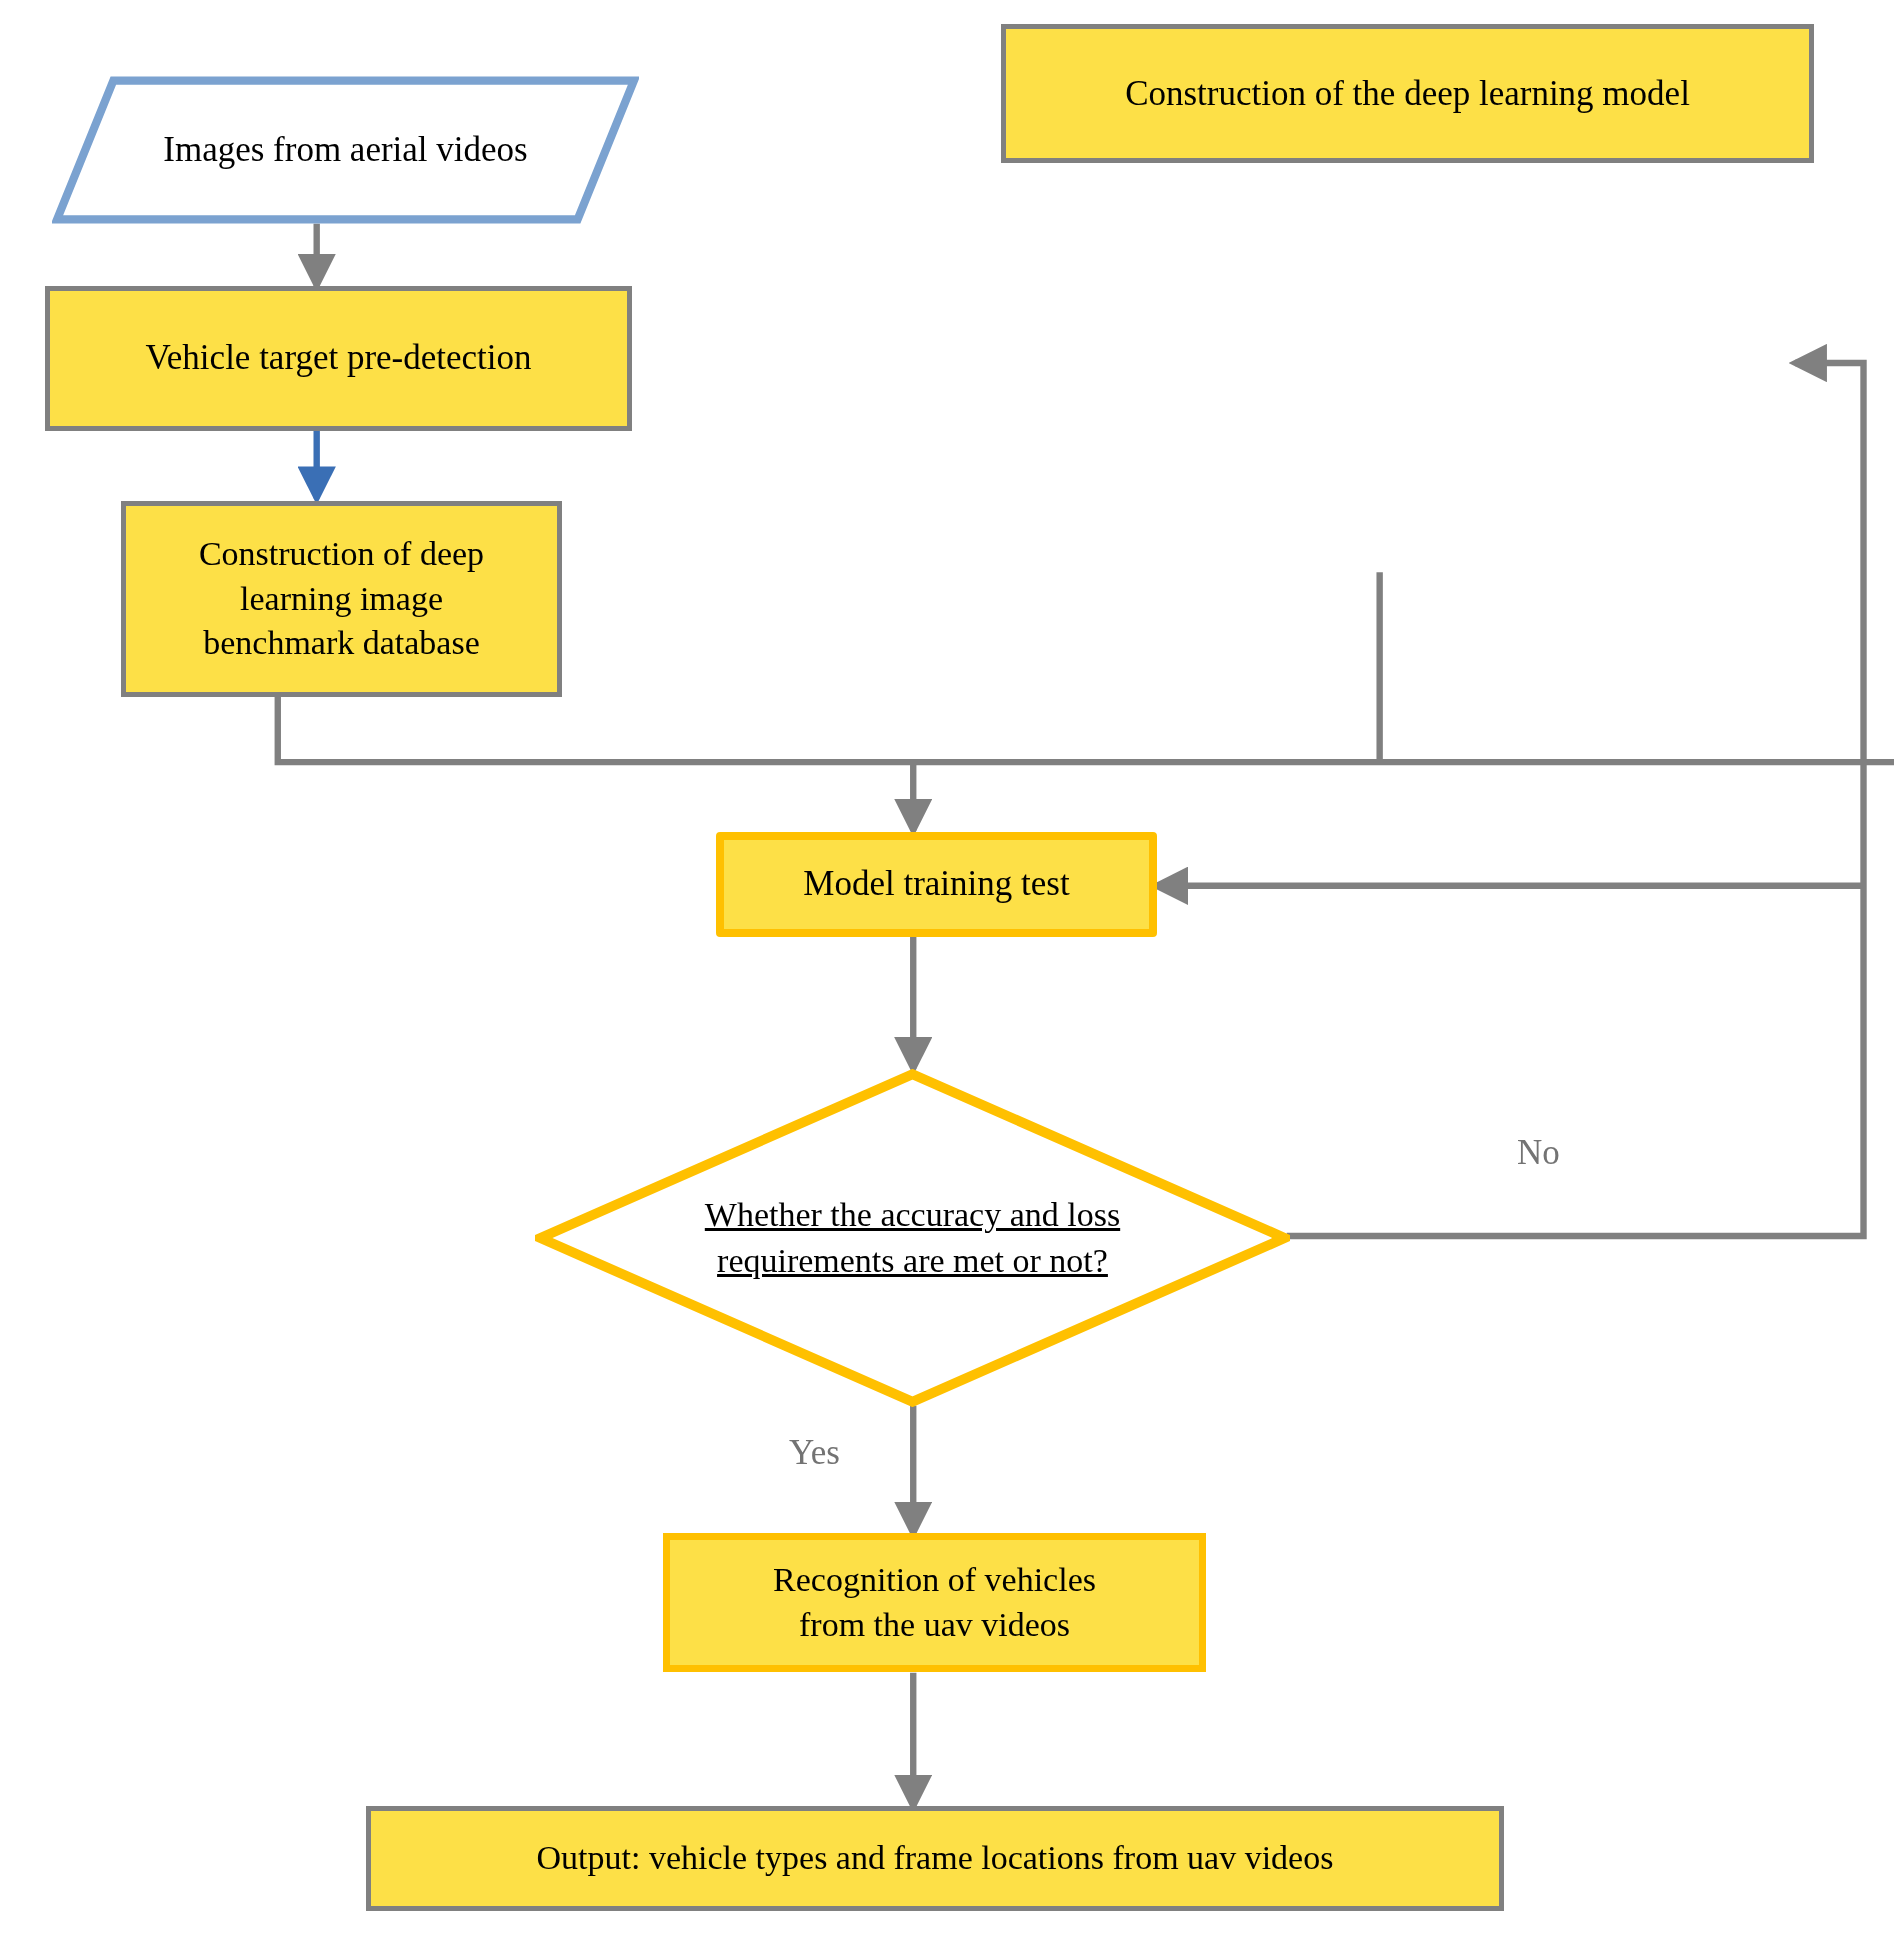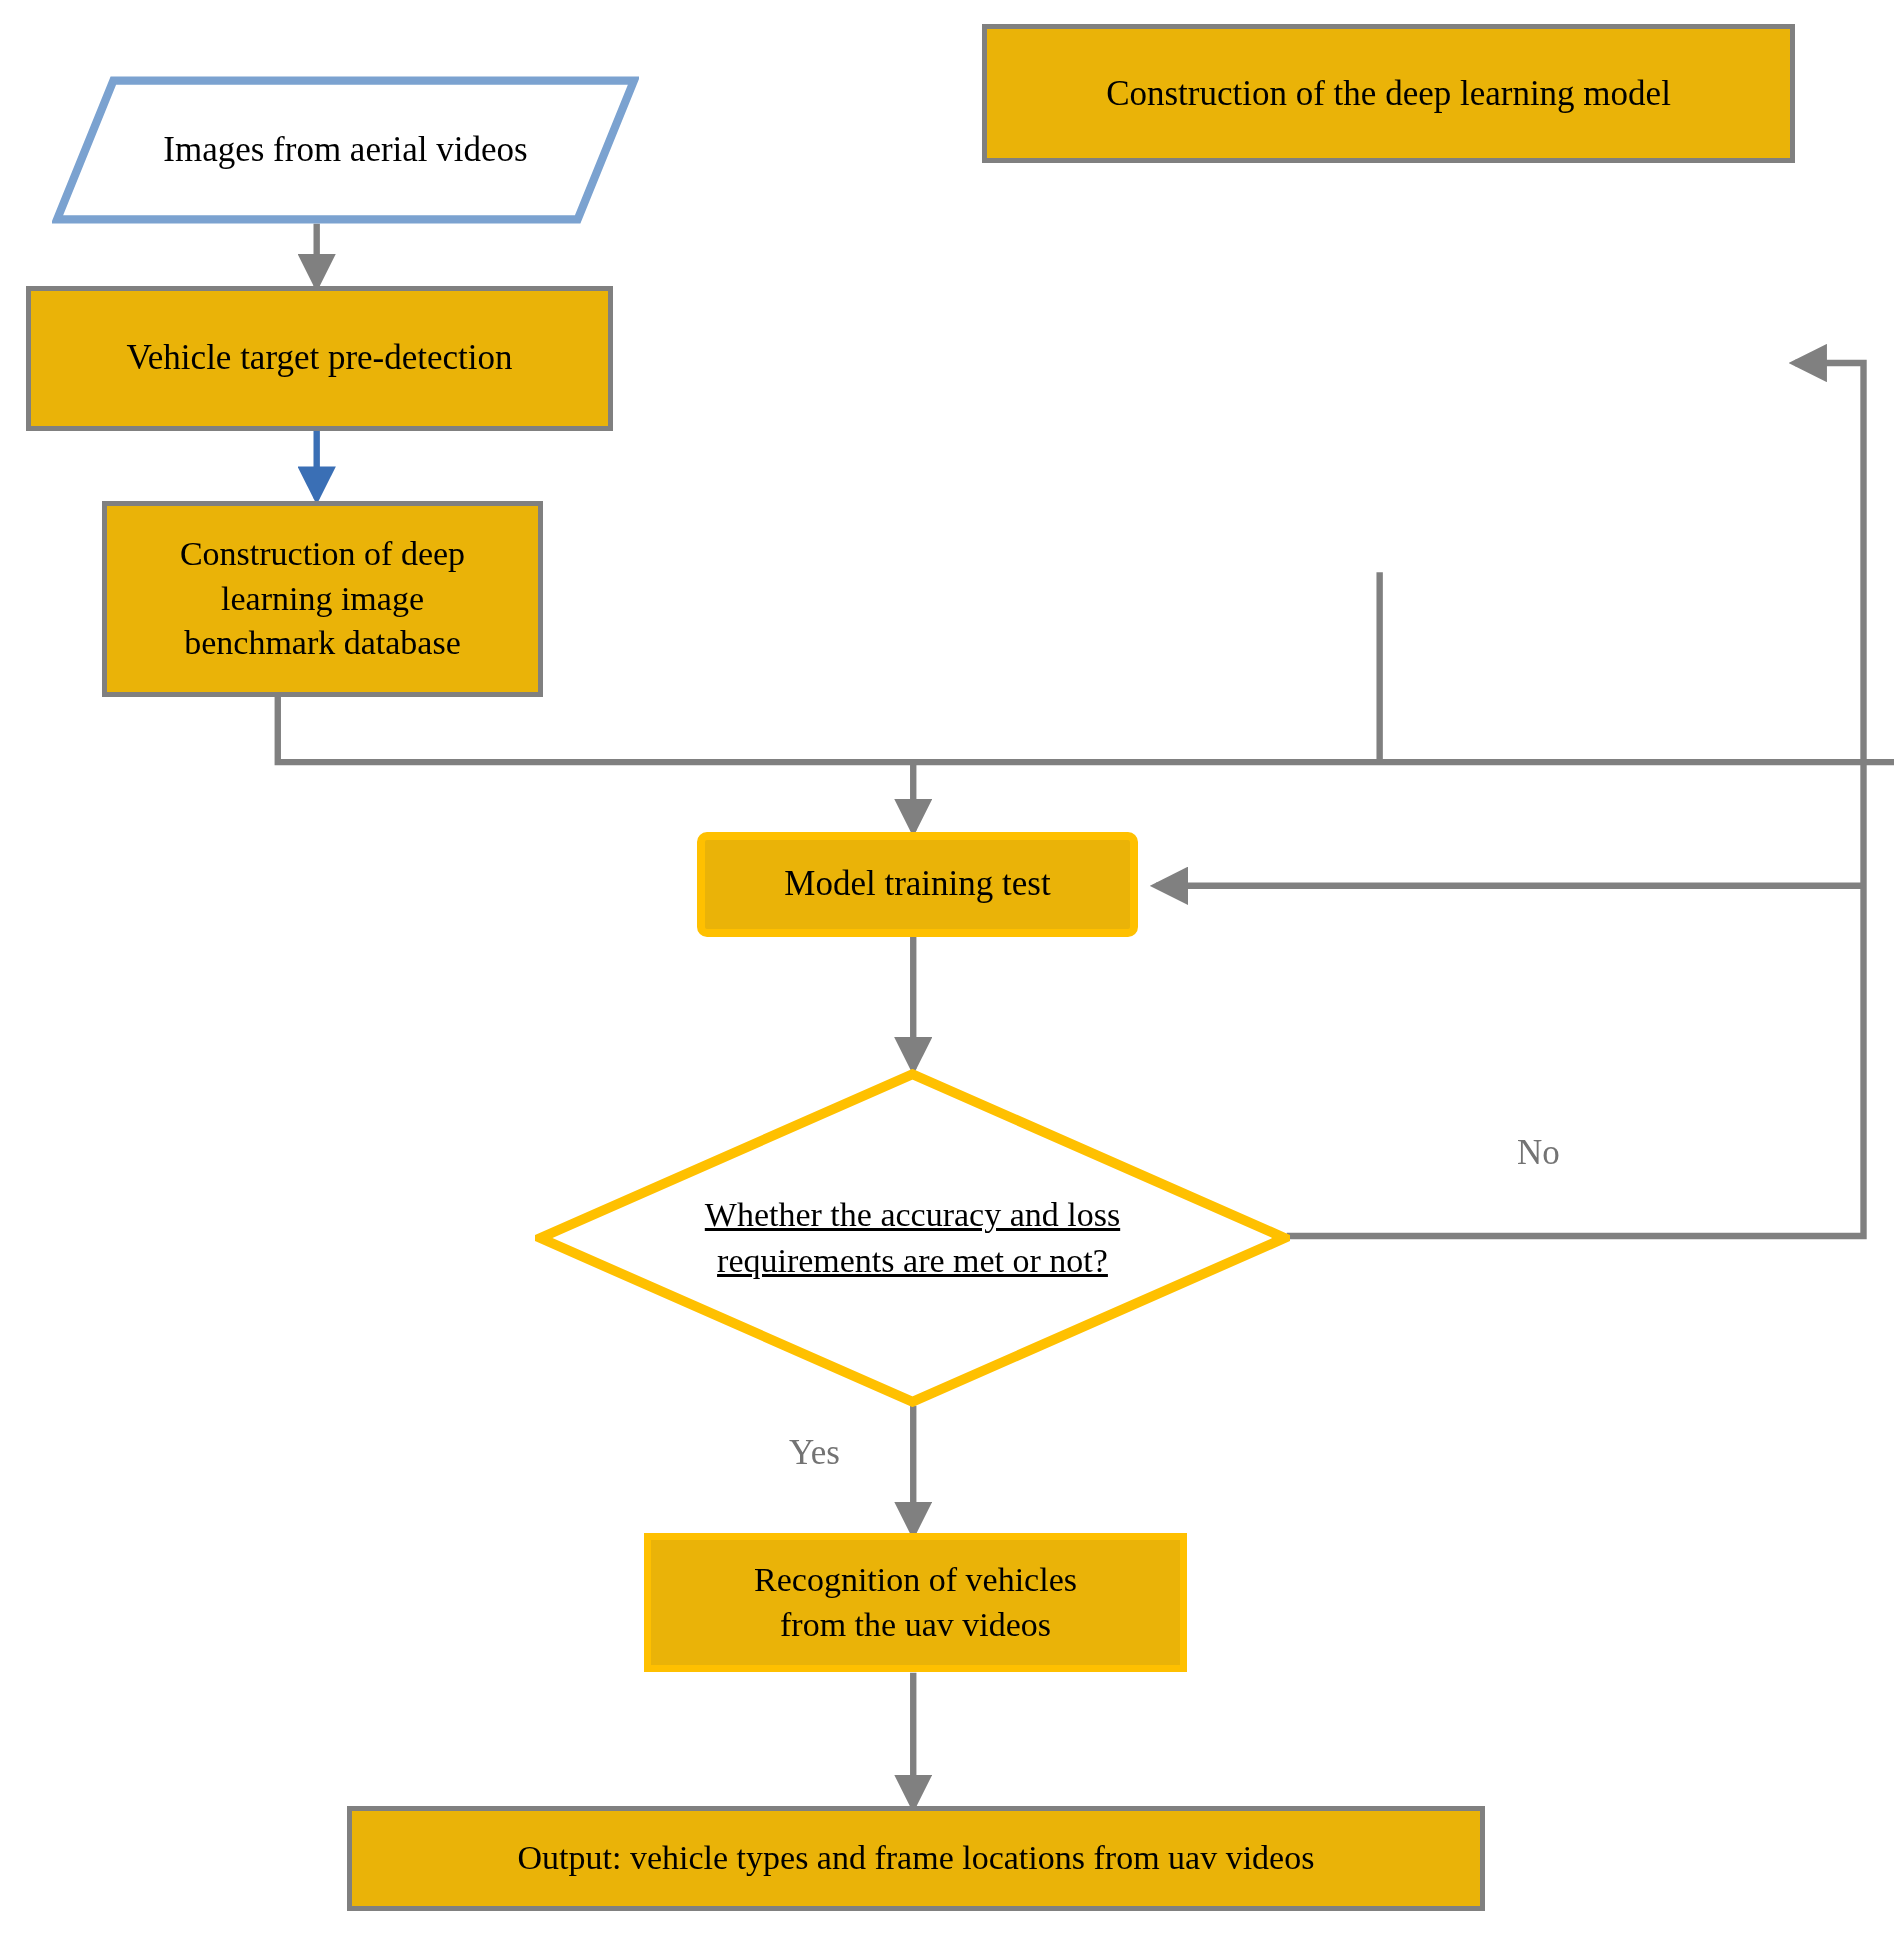--- a/index.html
+++ b/index.html
@@ -25,23 +25,24 @@
     height: 1936px;
     pointer-events: none;
   }
   .node {
     position: absolute;
     box-sizing: border-box;
     display: flex;
     align-items: center;
     justify-content: center;
     text-align: center;
-    background: #eab308;
+    background: #fde047;
     color: #000000;
     line-height: 1.32;
+    margin-left: 19px;
   }
   .node .txt { width: 100%; padding: 0 8.1px; }
 
   
   .box-gray   { border: 5.8px solid #808080; }
   .box-orange { border: 7px solid #FFC000; }
 
   
   .para-wrap { position: absolute; }
   .para-wrap svg { position: absolute; left:0; top:0; }
@@ -61,21 +62,21 @@
     left: 0; top: 0;
     width: 100%; height: 100%;
     display: flex; align-items: center; justify-content: center;
     text-align: center;
     color: #000;
   }
 
   
   .box-round {
     border: 8.1px solid #FFC000;
-    border-radius: 10px;
+    border-radius: 4px;
   }
 
   .edge-label {
     position: absolute;
     color: #737373;
     white-space: nowrap;
   }
 </style>
 </head>
 <body>

